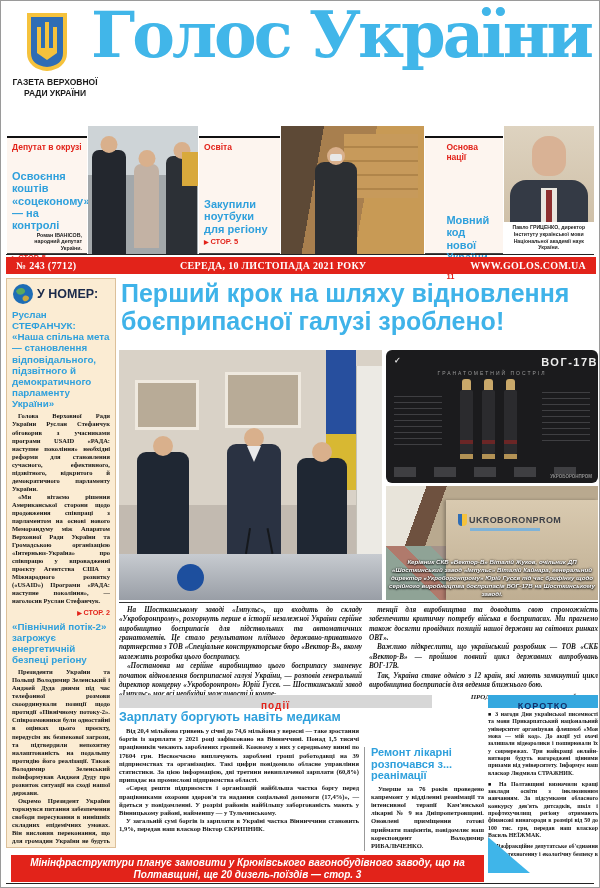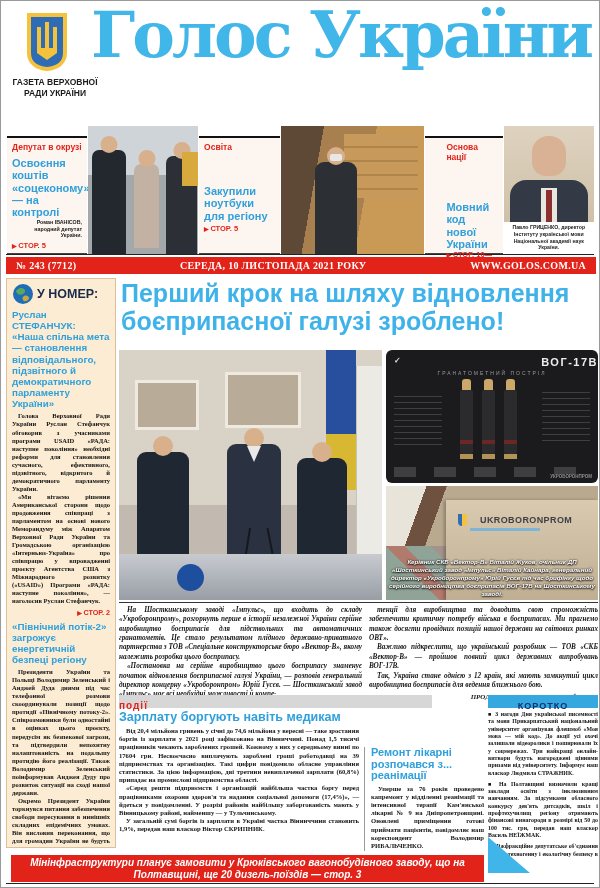--- a/index.html
+++ b/index.html
@@ -14,21 +14,21 @@
            text-align:center;color:#1c1c1c;}
   .logo{position:absolute;left:82px;top:-10px;right:0;font-family:"DejaVu Serif",serif;font-weight:bold;
         font-size:64px;color:#41B6E9;letter-spacing:-3px;white-space:nowrap;}
 
   
   .strip{position:absolute;left:5px;top:125px;right:5px;height:128px;display:flex;
          border-bottom:1px solid #222;}
   .teaser{box-sizing:border-box;margin:10px 1px 0;border-top:2px solid #111;border-bottom:1px solid #444;
           background:#fdf5ef;padding:4px 5px 3px;display:flex;flex-direction:column;}
   .t1{width:80px;} .t2{width:82px;} .t3{width:78px;padding-left:21px;}
-  .kicker{font:bold 8.5px "Liberation Sans",sans-serif;color:#E2231A;margin-bottom:5px;}
+  .kicker{font:bold 8.5px "Liberation Sans",sans-serif;color:#E2231A;margin-bottom:18px;}
   .tTitle{font:bold 11px/1.12 "Liberation Sans",sans-serif;color:#2FA0DC;}
   .t2 .tTitle{margin-top:28px;} .t3 .tTitle{margin-top:34px;}
   .byline{font:bold 5.3px/1.25 "Liberation Sans",sans-serif;text-align:right;margin-top:auto;color:#222;}
   .tPage{font:bold 7.5px "Liberation Sans",sans-serif;color:#E2231A;margin-top:2px;}
   .tPage::before{content:"▶ ";font-size:6px;}
   .t1 .tPage,.t2 .tPage{margin-top:2px;}
   .t3 .tPage{margin-top:auto;}
 
   
   .photoA{position:relative;width:112px;background:linear-gradient(#ced4d7 0 38%,#a3a8ab 38% 100%);overflow:hidden;}
@@ -111,35 +111,35 @@
   .specFoot{position:absolute;left:8px;right:8px;bottom:6px;height:10px;
      background:repeating-linear-gradient(90deg,#3f3f42 0 22px,transparent 22px 40px);}
   .specBrand{position:absolute;right:6px;bottom:4px;font:bold 4.5px "Liberation Sans",sans-serif;color:#8f8f8f;background:#1b1b1d;padding-left:3px;}
 
   .podiumPhoto{position:relative;width:212px;height:114px;overflow:hidden;
      background:linear-gradient(110deg,#e8e4da 0 16%,#6e513f 16% 24%,#b9a98f 24%);}
   .floor{position:absolute;left:0;bottom:0;width:86px;height:54px;
      background:linear-gradient(45deg,#8fa396 0 38%,#b07a6c 38% 52%,#8fa396 52% 70%,#a4938a 70%);}
   .podiumFace{position:absolute;right:0;top:14px;width:152px;height:100px;
      background:linear-gradient(#d9cab0,#bfae92);box-shadow:-2px 0 3px rgba(0,0,0,.25);}
-  .podBrandRow{margin:14px 0 0 12px;display:flex;align-items:center;gap:13px;}
+  .podBrandRow{margin:14px 0 0 12px;display:flex;align-items:center;gap:2px;}
   .podShield{width:9px;height:12px;background:linear-gradient(90deg,#2f6db5 50%,#f5c23c 50%);border-radius:0 0 4px 4px;}
   .podBrand{font:bold 9px "Liberation Sans",sans-serif;color:#3c3f46;letter-spacing:.4px;}
   .podSub{margin:2px 0 0 24px;width:70px;height:3px;background:#7fb3d8;}
   .podCap{position:absolute;left:2px;right:2px;bottom:2px;font:bold italic 6.2px/1.3 "Liberation Sans",sans-serif;
      color:#fff;text-align:center;text-shadow:0 0 2px #000,0 1px 2px #000;}
 
   
   .bodyRow{position:absolute;left:118px;top:601px;width:479px;display:flex;gap:7px;border-top:1px solid #333;padding-top:3px;box-sizing:border-box;}
   .bodyRow .colL{width:243px;} .bodyRow .colR{flex:1;}
   .bodyRow p{font:italic 600 7.2px/1.3 "Liberation Serif",serif;text-align:justify;text-indent:8px;margin:0;color:#161616;}
   .continuation{font:bold italic 7px/1.25 "Liberation Serif",serif;text-align:right;margin-top:3px;color:#161616;}
 
   
-  .eventsBar{position:absolute;left:118px;top:694px;width:313px;height:13px;background:#d7d7d7;}
+  .eventsBar{position:absolute;left:118px;top:694px;width:313px;height:13px;background:#d7d7d7;text-align:center;}
   .eventsBar span{font:bold 10px/13px "Liberation Sans",sans-serif;color:#E2231A;letter-spacing:1px;}
   .shortsBar{position:absolute;left:487px;top:694px;width:110px;height:13px;background:#35A8DF;text-align:center;}
   .shortsBar span{font:bold 9px/13px "Liberation Sans",sans-serif;color:#12316b;letter-spacing:1px;}
 
   .articlesRow{position:absolute;left:118px;top:710px;width:365px;height:140px;display:flex;overflow:hidden;}
   .art1{width:240px;padding-right:5px;} .art2{flex:1;border-left:1px solid #999;padding-left:6px;margin-top:36px;}
   .artTitle{font:bold 12.5px/1.05 "Liberation Sans",sans-serif;color:#2FA0DC;margin:0 0 3px;}
   .art2 .artTitle{font-size:11px;}
   .articlesRow p{font:600 6.6px/1.24 "Liberation Serif",serif;text-align:justify;text-indent:7px;margin:0;color:#141414;}
 

